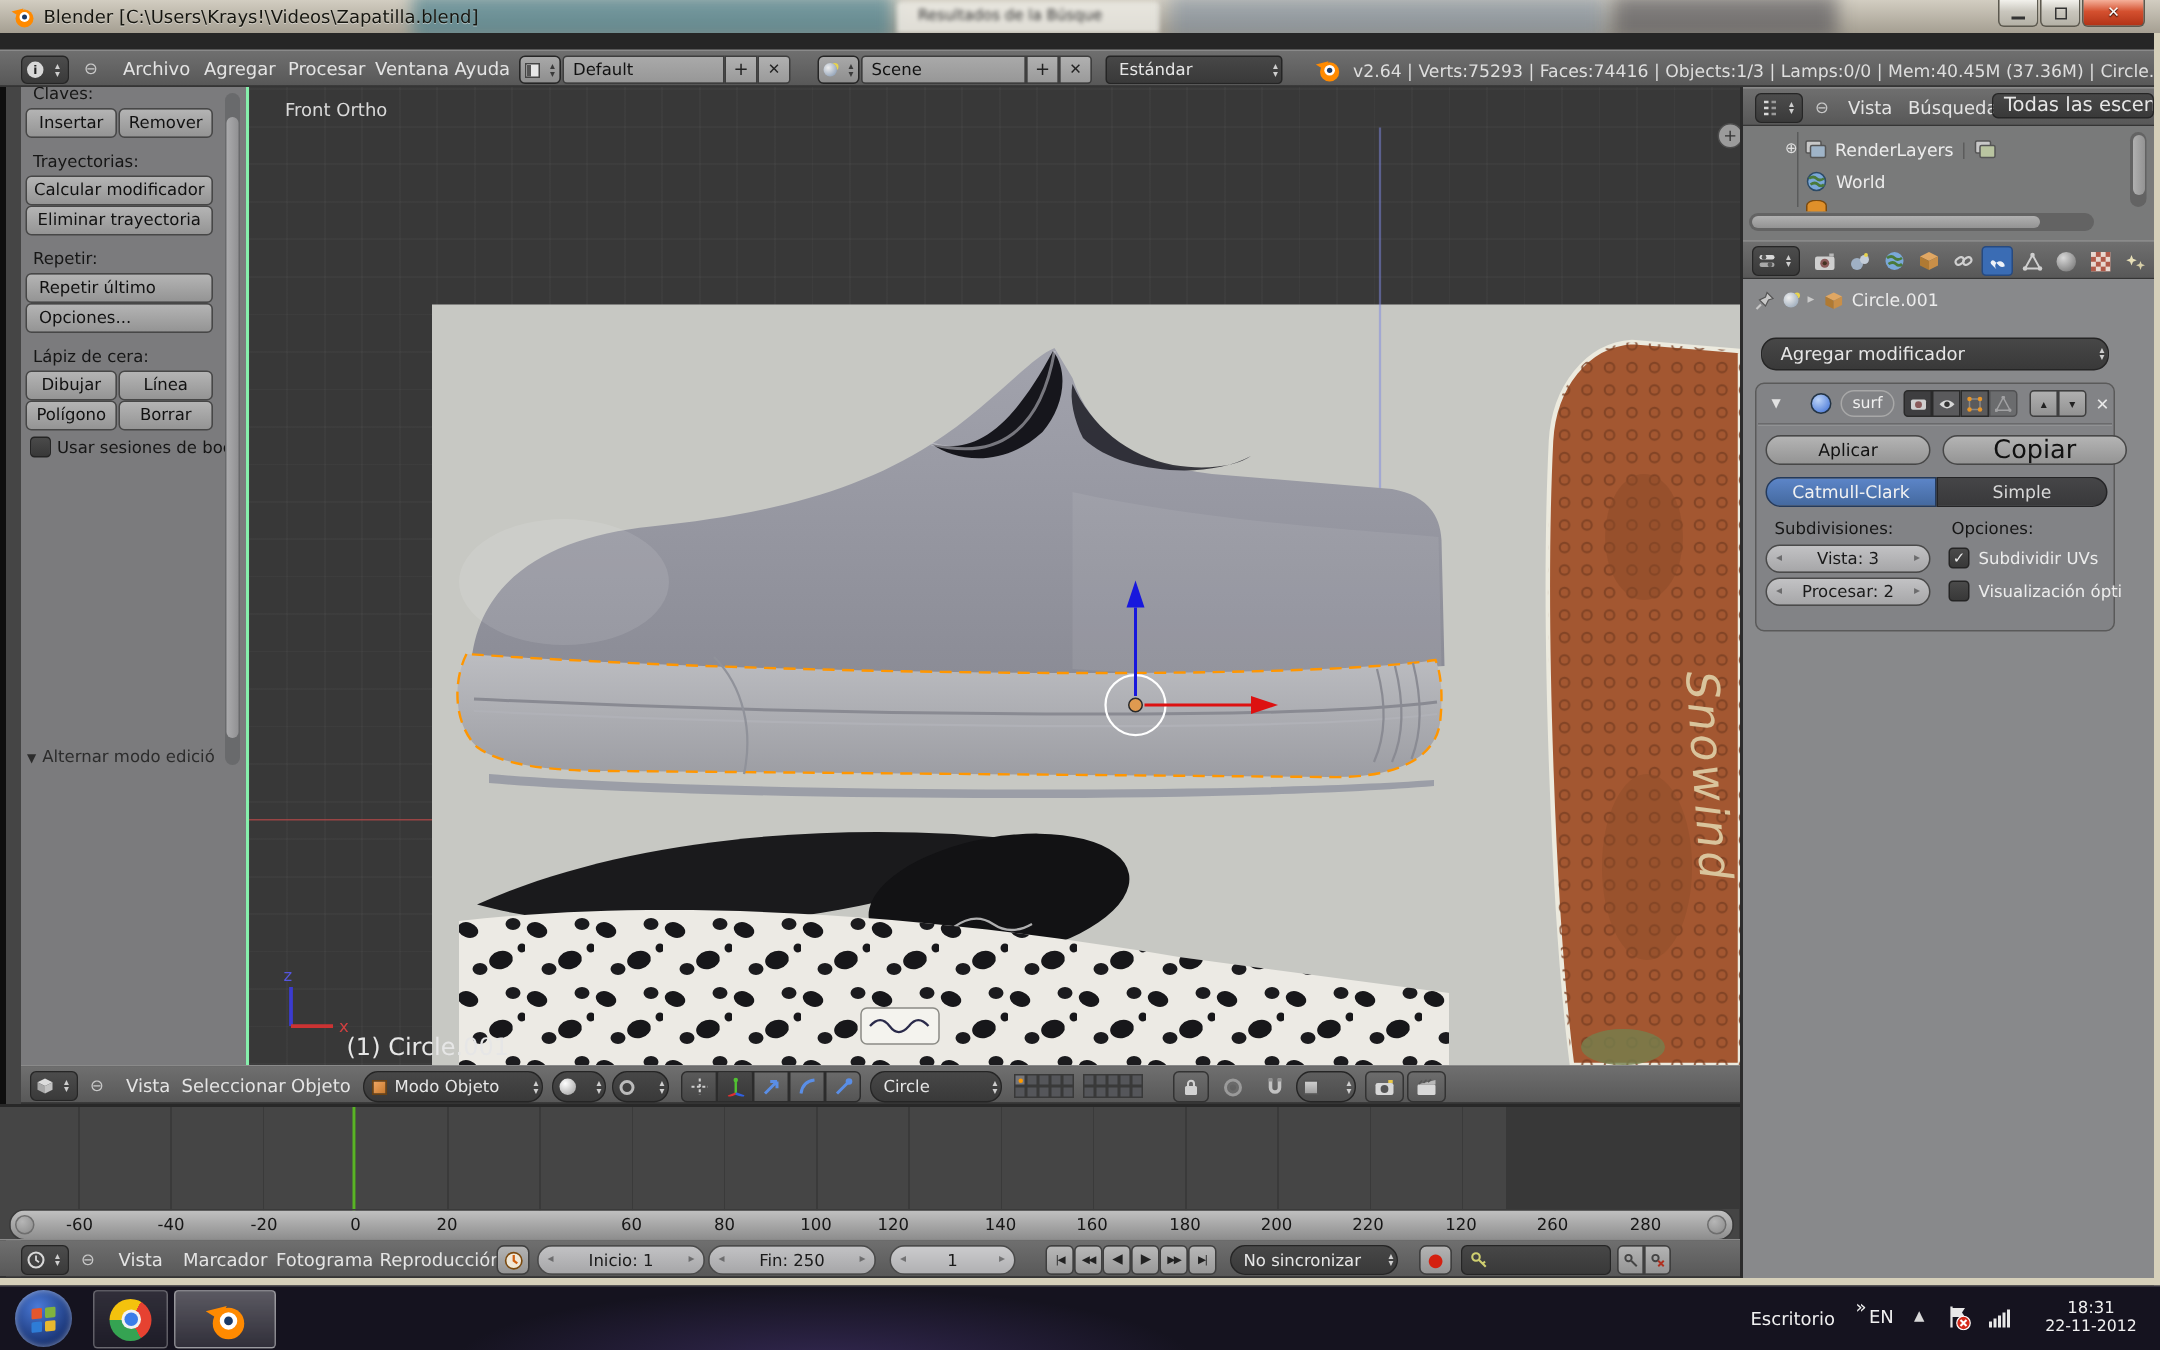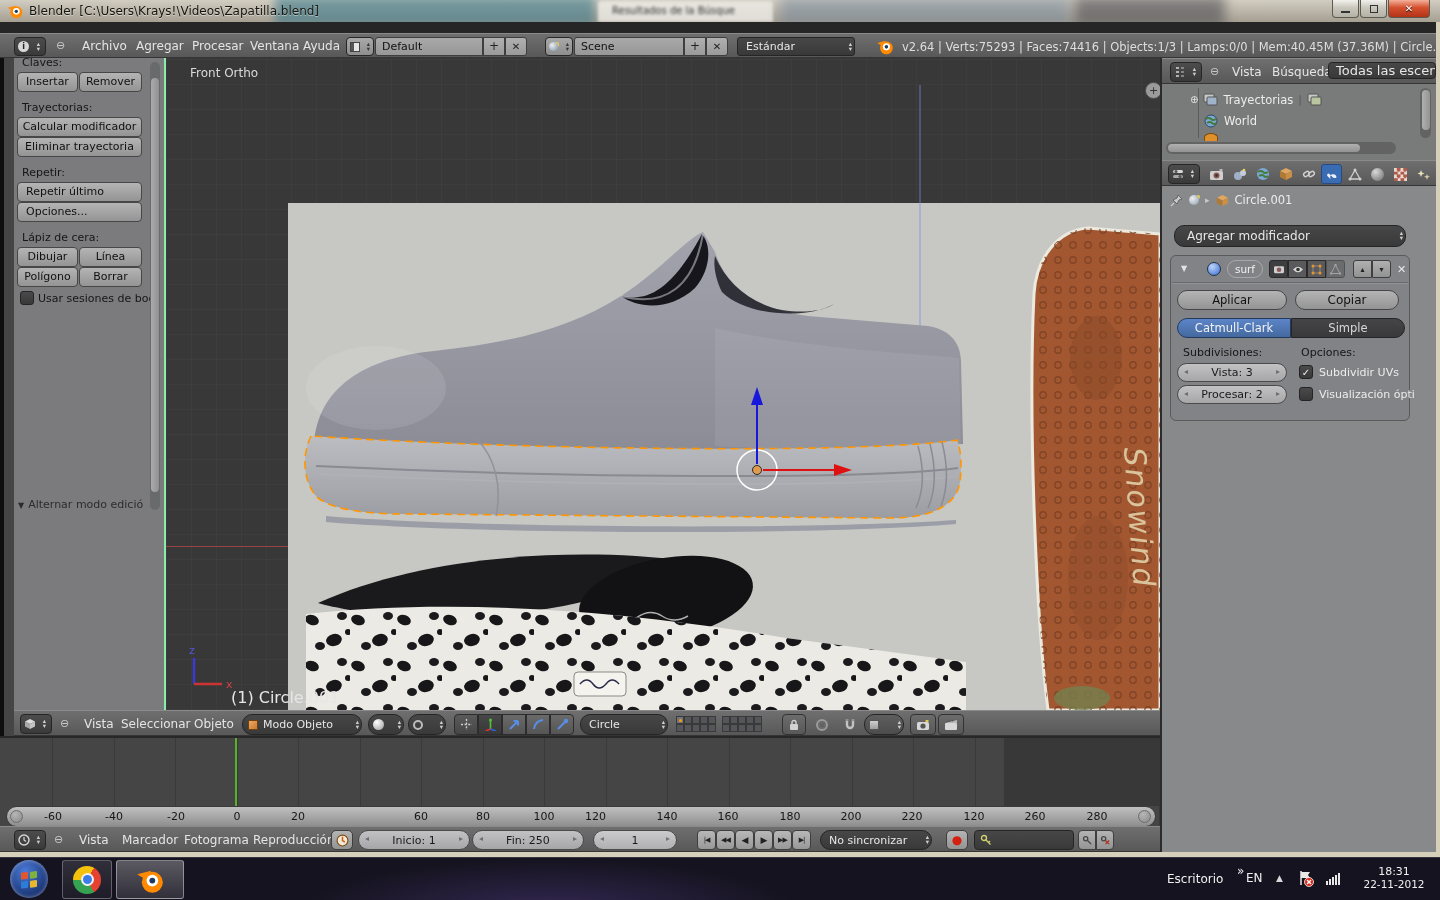--- a/index.html
+++ b/index.html
@@ -480,21 +480,21 @@
         <span>Todas las escena</span>
       </div>
     </div>
     <div class="a" style="left:36px;top:30px;width:1px;height:50px;background:rgba(0,0,0,.25)"></div>
     <div class="a" style="left:28px;top:33px;height:17px;display:flex;align-items:center;gap:5px">
       <span style="color:#e0e0e0;font-size:10px">⊕</span>
       <svg width="15" height="13" viewBox="0 0 15 13">
           <rect x="1" y="1" width="10" height="8" rx="1" fill="#c8c8c8" stroke="#555"></rect>
           <rect x="4" y="4" width="10" height="8" rx="1" fill="#9fb4c8" stroke="#555"></rect>
         </svg>
-      <span class="wlbl" style="font-size:11.5px">Trayectorias</span>
+      <span class="wlbl" style="font-size:11.5px">RenderLayers</span>
       <span style="color:#5a5a5a;font-size:11px">|</span>
       <svg width="15" height="13" viewBox="0 0 15 13">
           <rect x="1" y="1" width="10" height="8" rx="1" fill="#c8c8c8" stroke="#555"></rect>
           <rect x="4" y="4" width="10" height="8" rx="1" fill="#b9c4a0" stroke="#555"></rect>
         </svg>
     </div>
     <div class="a" style="left:42px;top:54px;height:17px;display:flex;align-items:center;gap:6px">
       <svg width="14" height="14" viewBox="0 0 14 14">
           <circle cx="7" cy="7" r="6" fill="#7aa8d8" stroke="#2c4a66"></circle>
           <path d="M2,5 Q5,3 7,5 T12,5 M3,9 Q6,7 8,9 T12,9" stroke="#4a7a3a" stroke-width="1.8" fill="none"></path>
@@ -639,21 +639,21 @@
             <circle cx="5.5" cy="1" r="1.2" fill="#bbb"></circle>
             <circle cx="10" cy="9.5" r="1.2" fill="#bbb"></circle>
             <circle cx="1" cy="9.5" r="1.2" fill="#bbb"></circle>
           </svg>
         </div>
       <div class="a" style="left:182px;top:4px;width:19px;height:18px;background:linear-gradient(#b0b0b0,#929292);border:1px solid #3f3f3f;border-radius:3px 0 0 3px;color:#222;font-size:8px;text-align:center;line-height:17px">▴</div>
       <div class="a" style="left:201px;top:4px;width:19px;height:18px;background:linear-gradient(#b0b0b0,#929292);border:1px solid #3f3f3f;border-radius:0 3px 3px 0;color:#222;font-size:8px;text-align:center;line-height:17px">▾</div>
       <div class="a" style="left:226px;top:7px;color:#e8e8e8;font-size:11px">✕</div>
       <div class="a" style="left:1px;top:26px;width:236px;height:1px;background:#6a6a6c;box-shadow:0 1px 0 rgba(255,255,255,.12)"></div>
       <div class="a btn" style="left:6px;top:34px;width:110px;height:20px;line-height:18px;border-radius:10px;font-size:11.5px">Aplicar</div>
-      <div class="a btn" style="left:124px;top:34px;width:104px;height:20px;line-height:18px;border-radius:10px;font-size:12px">Copiar</div>
+      <div class="a btn" style="left:124px;top:34px;width:123px;height:20px;line-height:18px;border-radius:10px;font-size:17px">Copiar</div>
       <div class="a" style="left:6px;top:62px;width:114px;height:20px;background:linear-gradient(#5c85c8,#44699f);border:1px solid #243a5c;border-radius:10px 0 0 10px;color:#f2f2f2;font-size:11.5px;text-align:center;line-height:18px">Catmull-Clark</div>
       <div class="a" style="left:120px;top:62px;width:114px;height:20px;background:linear-gradient(#454547,#39393b);border:1px solid #242426;border-radius:0 10px 10px 0;color:#d8d8d8;font-size:11.5px;text-align:center;line-height:18px">Simple</div>
       <div class="a lbl" style="left:12px;top:90px">Subdivisiones:</div>
       <div class="a lbl" style="left:130px;top:90px">Opciones:</div>
       <div class="a pill" style="left:6px;top:107px;width:110px;height:19px">
         <span class="sar" style="left:6px">◂</span>
         <span>Vista: 3</span>
         <span class="sar" style="right:6px">▸</span>
       </div>
       <div class="a pill" style="left:6px;top:129px;width:110px;height:19px">

